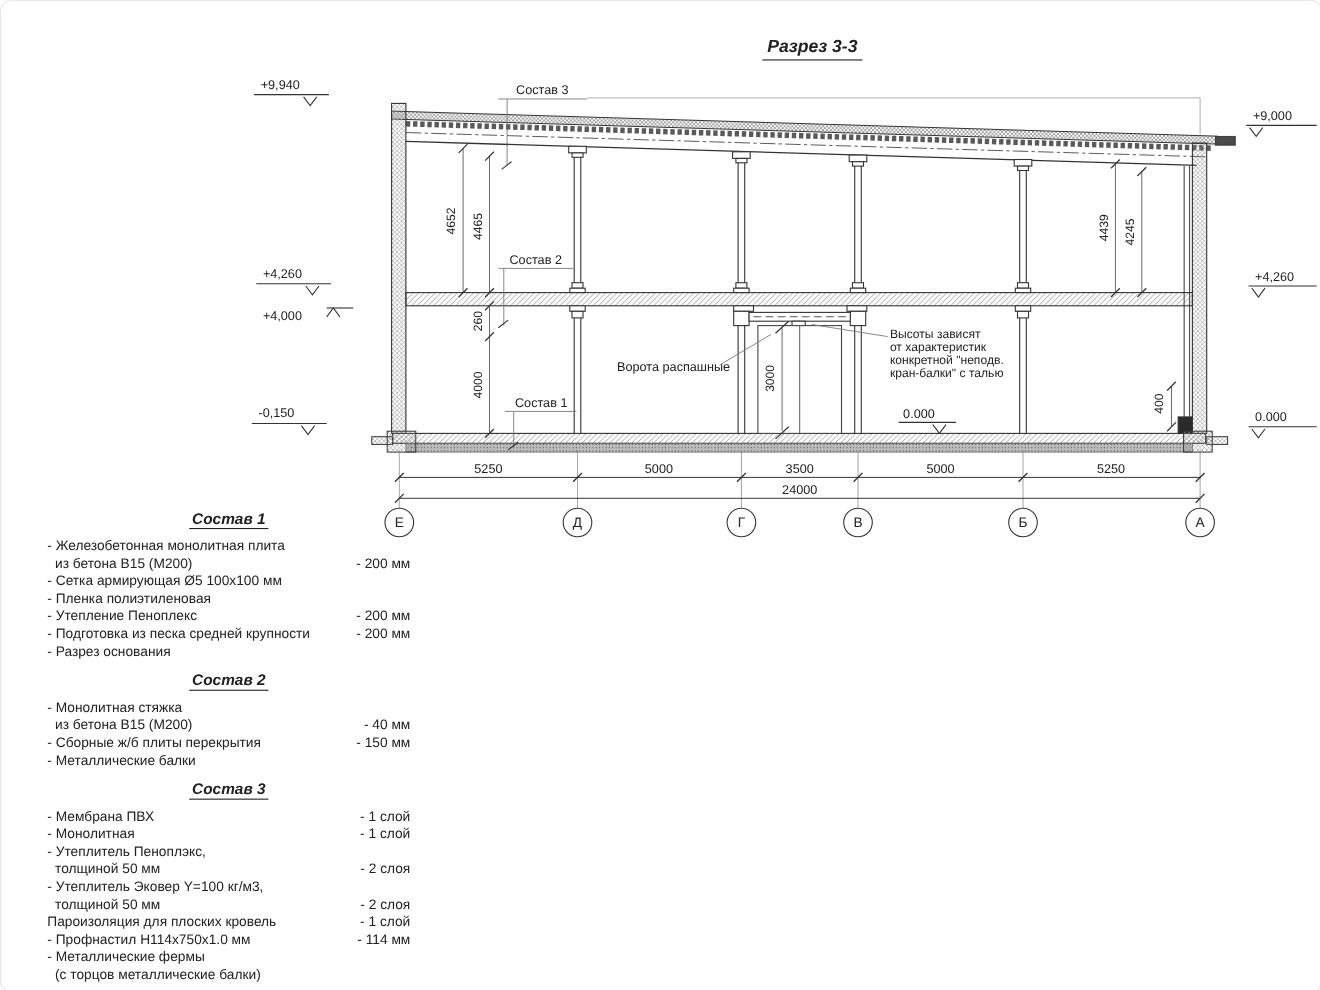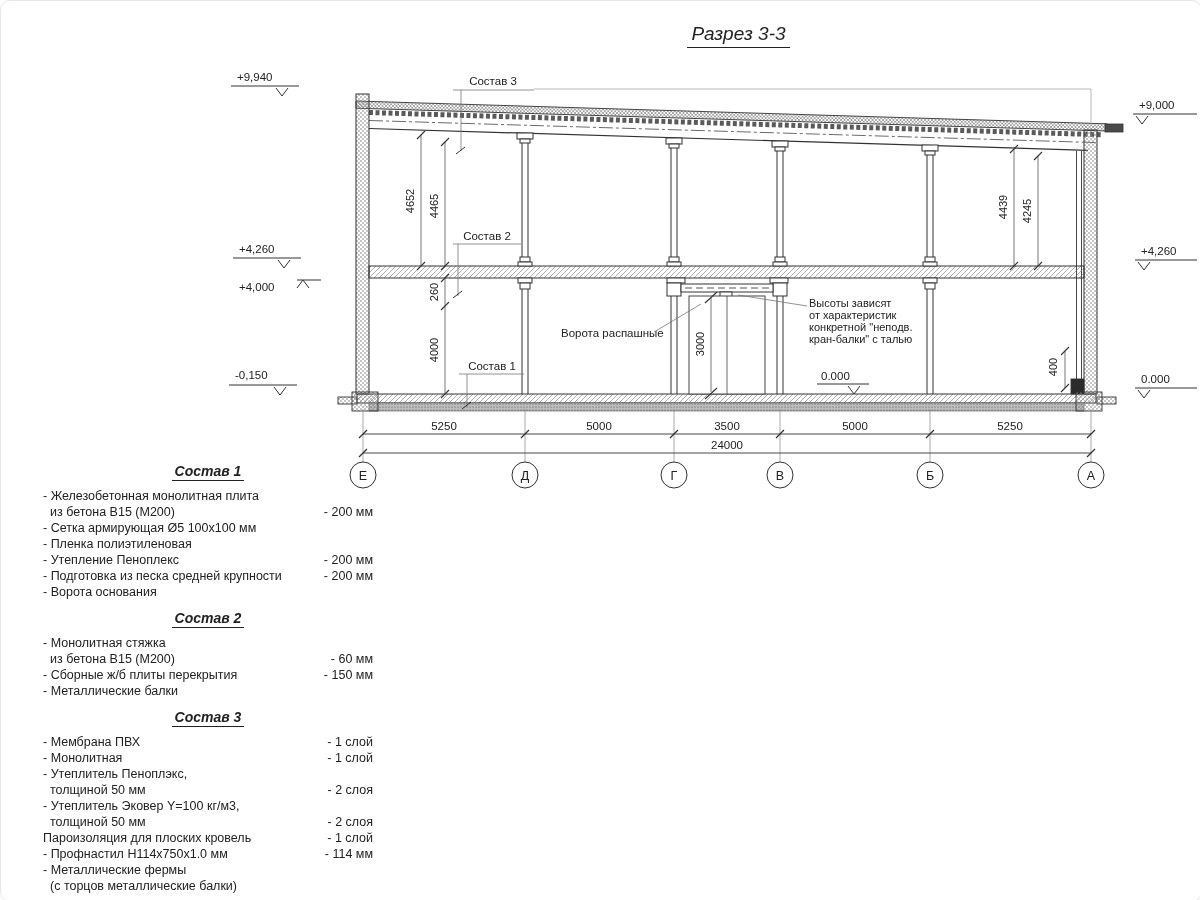--- a/index.html
+++ b/index.html
@@ -1,19 +1,19 @@
 <!DOCTYPE html>
 <html><head>
 <meta charset="utf-8">
 <style>
   html,body{margin:0;padding:0;background:#fff;}
   .page{position:relative;width:1200px;height:900px;background:#fff;border:1px solid #e8e8e8;border-radius:10px;
         font-family:"Liberation Sans",sans-serif;color:#222;overflow:hidden;}
-  .title{position:absolute;top:22px;left:640px;width:195px;text-align:center;
-         font-size:19px;font-style:italic;font-weight:normal;}
+  .title{position:absolute;top:33px;left:640px;width:195px;text-align:center;
+         font-size:16px;font-style:italic;font-weight:bold;}
   .title span{display:inline-block;border-bottom:1.3px solid #222;padding:0 4px 2px 4px;}
   svg text{font-family:"Liberation Sans",sans-serif;fill:#222;}
   .comps{position:absolute;left:42px;top:452px;width:330px;font-size:12.5px;line-height:16px;}
   .comp-title{text-align:center;font-style:italic;font-weight:bold;font-size:14px;margin:10px 0 7px 0;}
   .comp-title span{display:inline-block;border-bottom:1.2px solid #222;padding:0 3px 1px 3px;}
   .comp-row{display:flex;justify-content:space-between;align-items:flex-end;gap:21px;}
   .comp-names{flex:1 1 auto;}
   .comp-names .cont{padding-left:7px;}
   .comp-val{flex:0 0 auto;white-space:nowrap;padding-left:6px;}
 </style>
@@ -366,37 +366,37 @@
             <div class="comp-val">- 200 мм</div>
           </div>
           <div class="comp-row">
             <div class="comp-names">
               <div>- Подготовка из песка средней  крупности</div>
             </div>
             <div class="comp-val">- 200 мм</div>
           </div>
           <div class="comp-row">
             <div class="comp-names">
-              <div>- Ворота основания</div>
+              <div>- Разрез основания</div>
             </div>
             <div class="comp-val"></div>
           </div>
         </div>
     </div>
     <div>
       <div class="comp-title">
         <span>Состав 2</span>
       </div>
       <div>
           <div class="comp-row">
             <div class="comp-names">
               <div>- Монолитная стяжка</div>
               <div class="cont">из бетона В15 (М200)</div>
             </div>
-            <div class="comp-val">- 60 мм</div>
+            <div class="comp-val">- 40 мм</div>
           </div>
           <div class="comp-row">
             <div class="comp-names">
               <div>- Сборные ж/б плиты перекрытия</div>
             </div>
             <div class="comp-val">- 150 мм</div>
           </div>
           <div class="comp-row">
             <div class="comp-names">
               <div>- Металлические балки</div>

